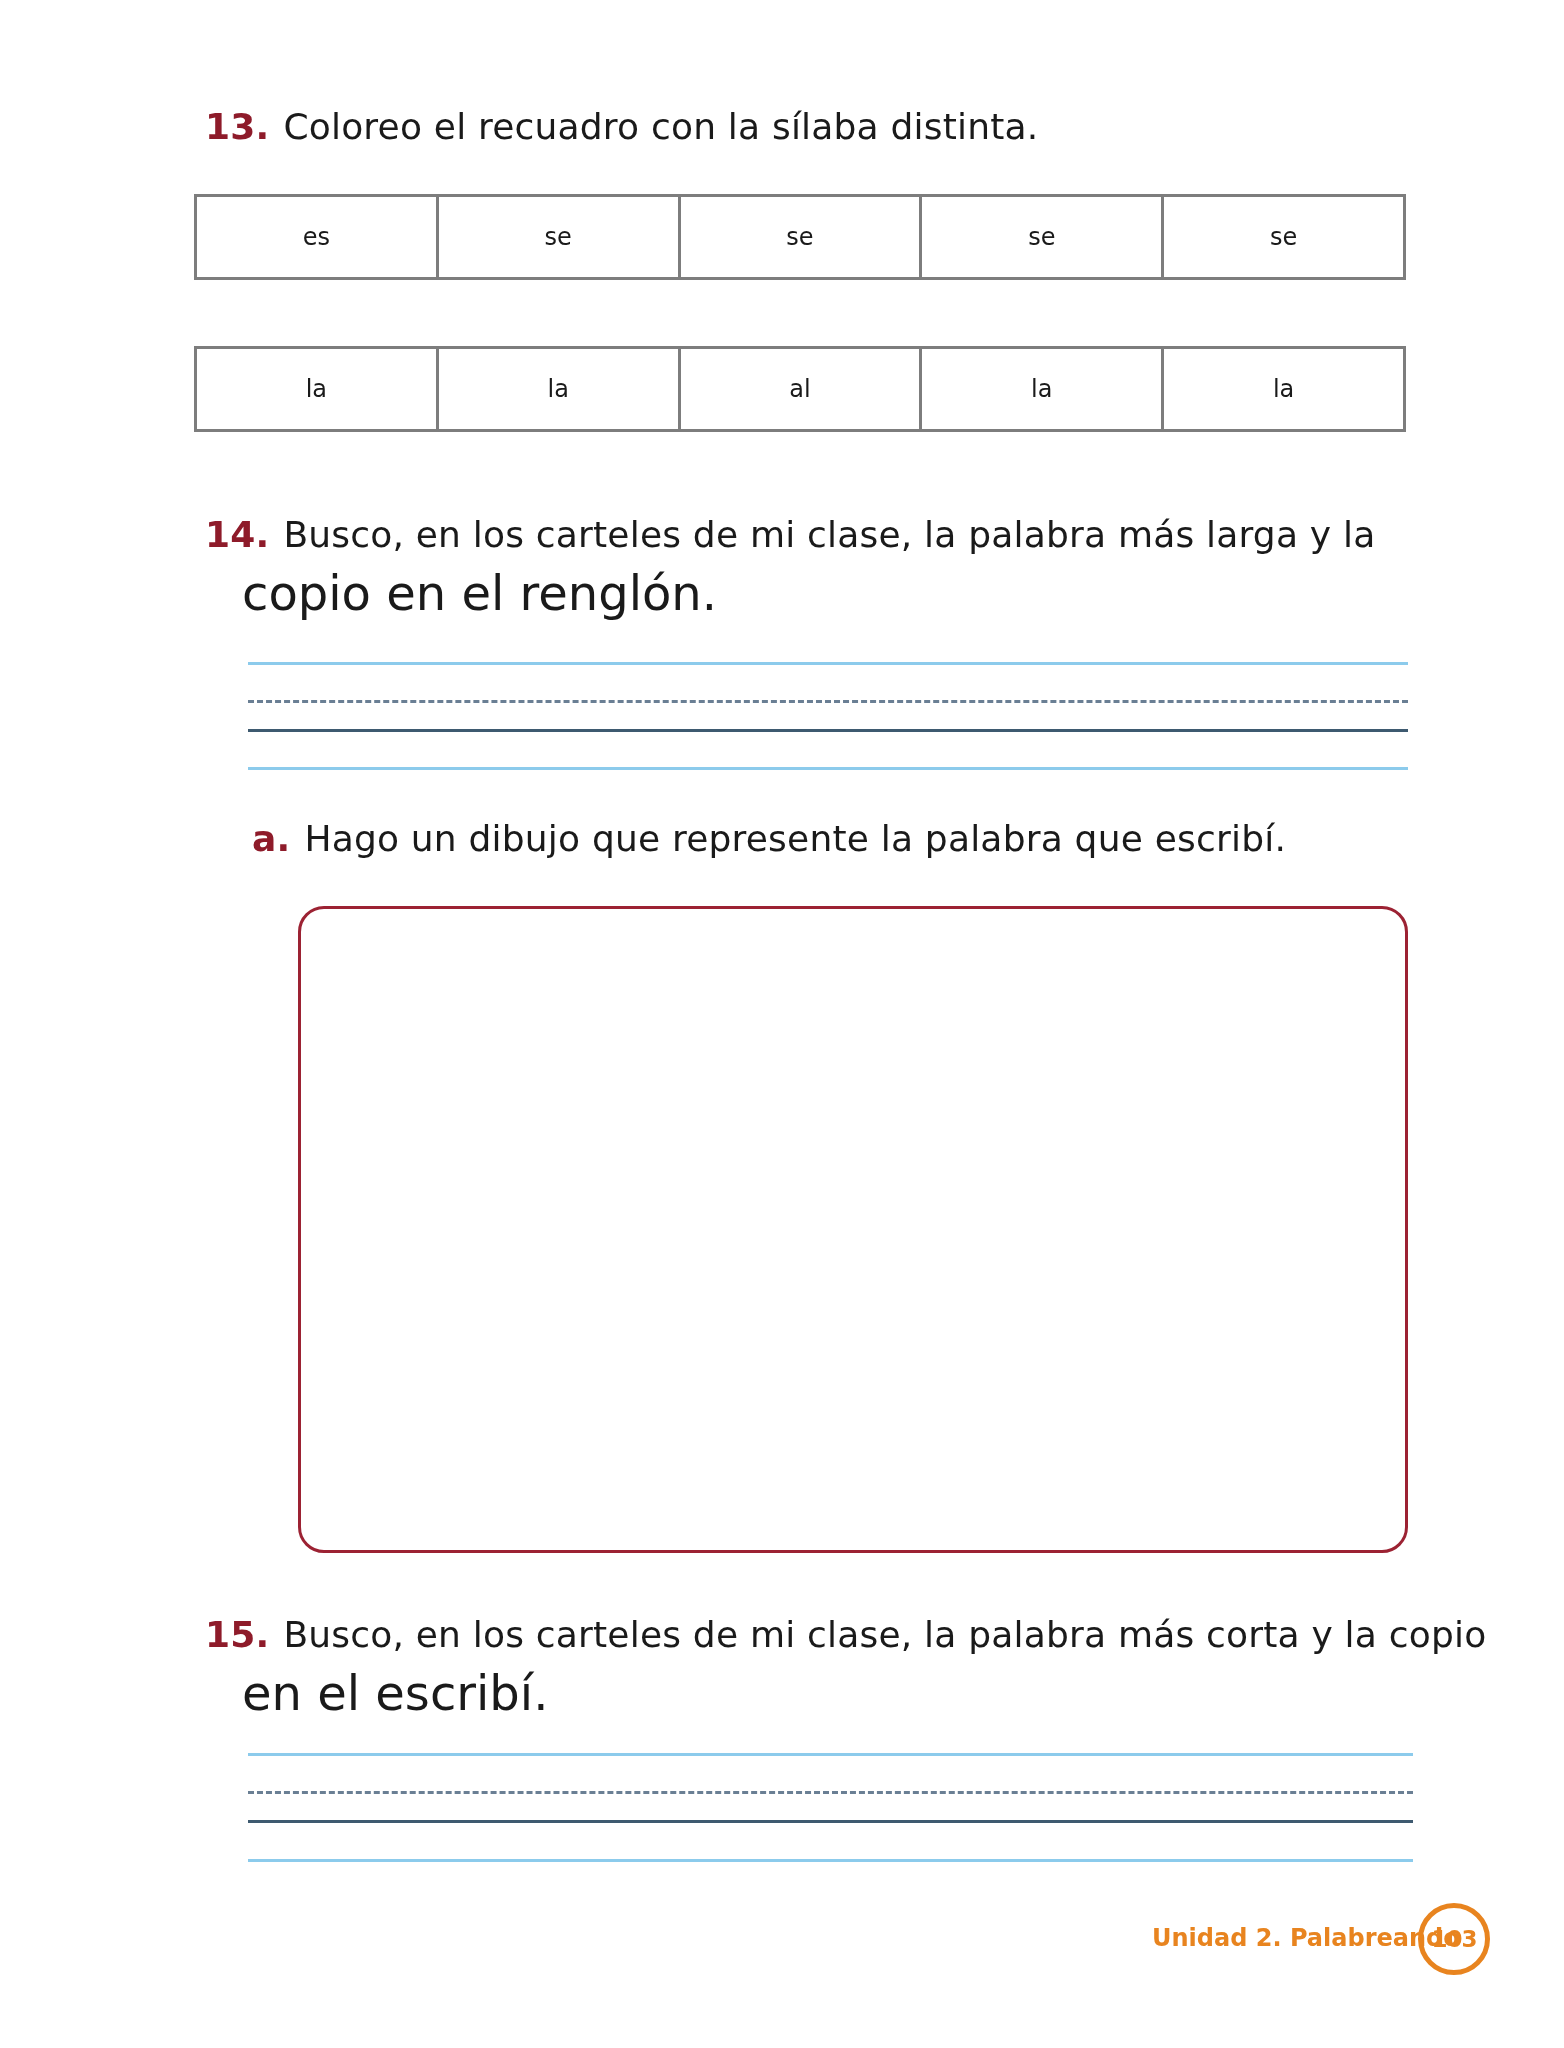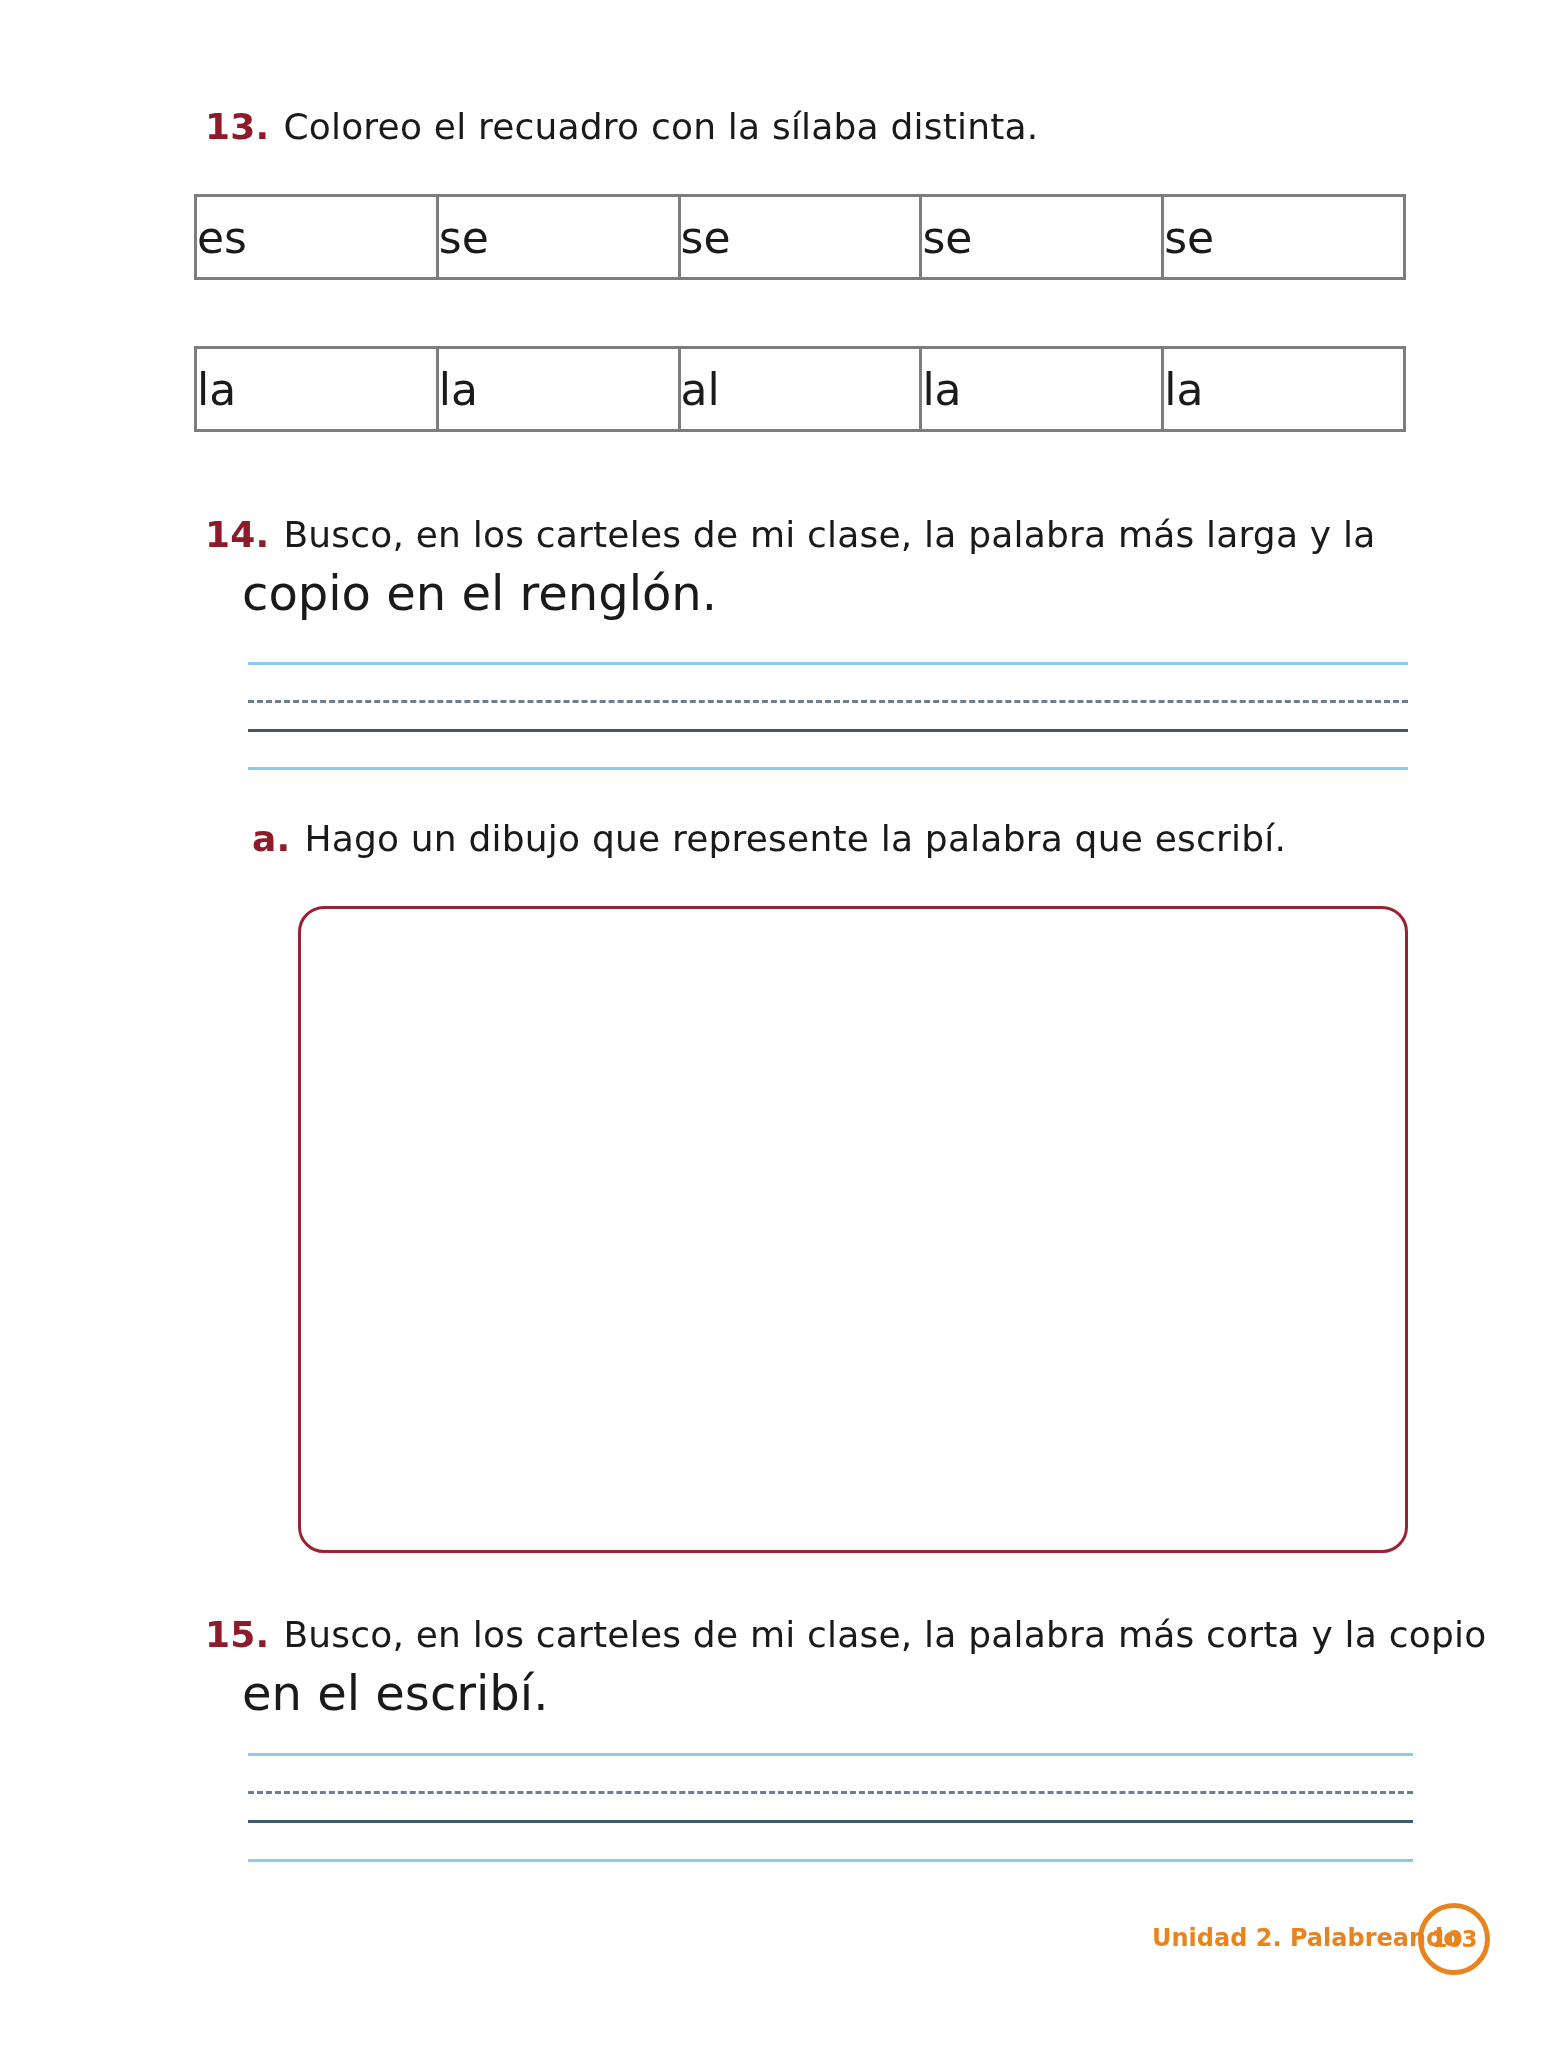--- a/index.html
+++ b/index.html
@@ -3,22 +3,22 @@
   <meta charset="utf-8">
   <style>
     html, body { margin: 0; padding: 0; background: #ffffff; }
     body { width: 1564px; height: 2048px; position: relative; overflow: hidden;
       font-family: "DejaVu Sans", sans-serif; color: #1a1a1a; }
     .q { position: absolute; font-size: 36px; line-height: 58px; letter-spacing: 0.2px; margin-left: 12px; }
     .num { color: #8e1b2a; font-weight: bold; margin-right: 14px; }
     .qtext { color: #1a1a1a; }
     .cont { position: absolute; font-size: 48px; line-height: 58px; }
     table.syl { position: absolute; left: 194px; width: 1212px; border-collapse: collapse; table-layout: fixed; }
-    table.syl td { border: 3px solid #7d7d7d; height: 80px; vertical-align: middle;
-      font-size: 44px; color: #1a1a1a; padding: 0; }
+    table.syl td { border: 3px solid #7d7d7d; height: 80px; text-align: center; vertical-align: middle;
+      font-size: 24px; color: #1a1a1a; padding: 0; }
     .lines { position: absolute; left: 248px; }
     .lines .l { position: absolute; left: 0; right: 0; height: 0; }
     .l.light { border-top: 3px solid #8ccbec; }
     .l.dash { border-top: 3px dashed #6a7f94; }
     .l.dark { border-top: 3px solid #3e5a70; }
     .drawbox { position: absolute; left: 298px; top: 906px; width: 1104px; height: 641px;
       border: 3px solid #9c2233; border-radius: 26px; }
     .footer-text { position: absolute; left: 1152px; top: 1924px; font-size: 24px; font-weight: bold; color: #e8841f;
       font-family: "DejaVu Sans", sans-serif; }
     .page-circle { position: absolute; left: 1418px; top: 1903px; width: 72px; height: 72px; border: 5px solid #e8841f;

